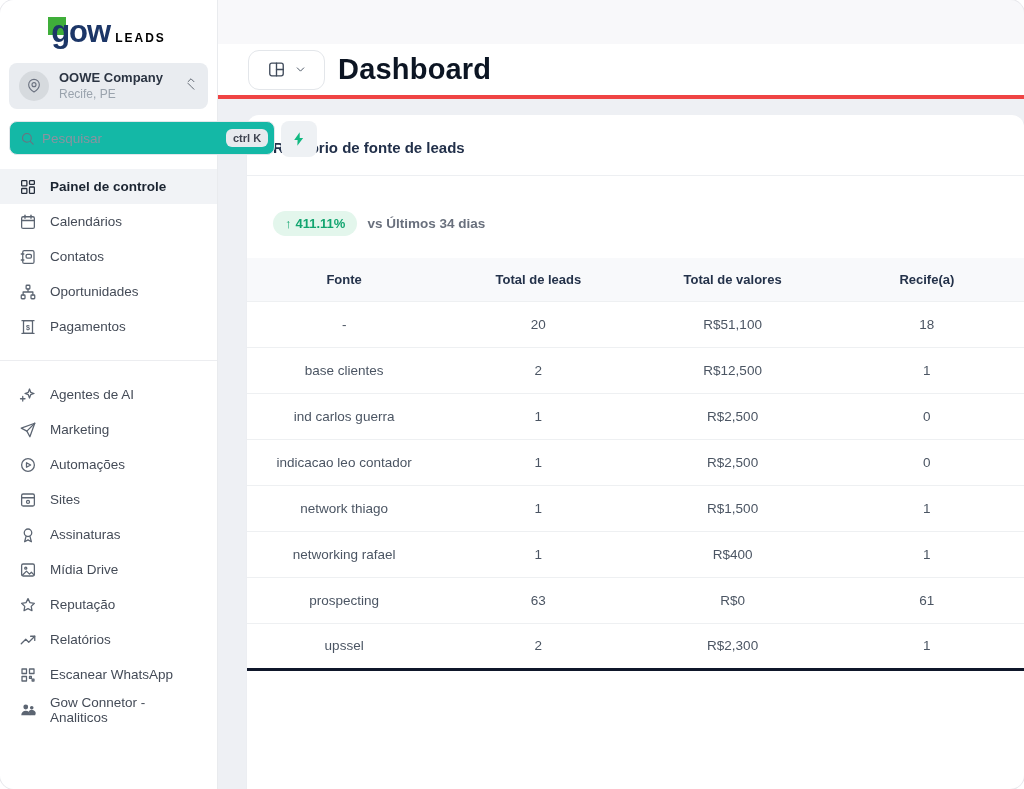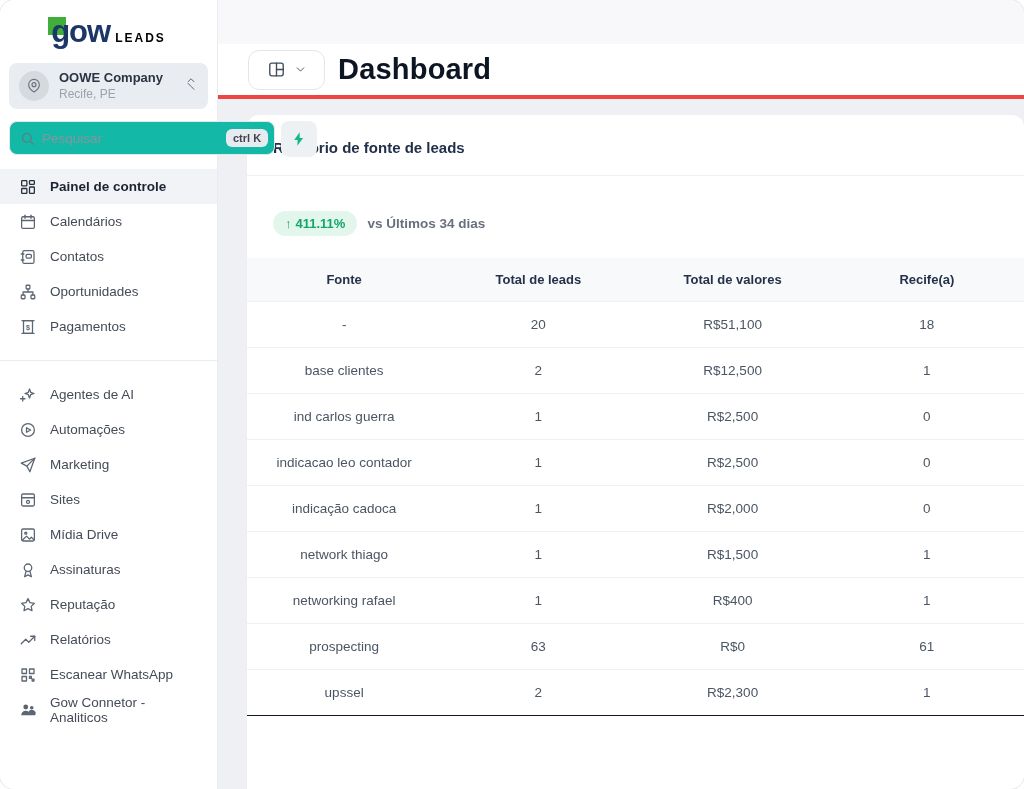--- a/index.html
+++ b/index.html
@@ -101,21 +101,21 @@
 
   table { width:100%; border-collapse:collapse; table-layout:fixed; }
   thead th {
     background:#f8f9fb; height:43px; font-size:13px; font-weight:700; color:#24324a;
     text-align:center; vertical-align:middle;
   }
   tbody td {
     height:46px; font-size:13.5px; color:#4b5563; text-align:center; vertical-align:middle;
     border-top:1px solid #eef0f2;
   }
-  tbody tr:last-child td { border-bottom:1px solid #0f172a; }
+  tbody tr:last-child td { border-bottom:3px solid #0f172a; }
 </style>
 </head>
 <body>
 
 <div class="app">
 
   <aside class="sidebar">
 
     <div class="logo-row">
       <span class="g-wrap"><span>gow</span></span>
@@ -215,58 +215,58 @@
       <div class="nav-item">
         <svg width="18" height="18" viewBox="0 0 24 24" class="icon-stroke">
           <path d="M14 4l1.6 4.4L20 10l-4.4 1.6L14 16l-1.6-4.4L8 10l4.4-1.6z"></path>
           <path d="M5 14v6M2 17h6"></path>
         </svg>
         <span>Agentes de AI</span>
       </div>
 
       <div class="nav-item">
         <svg width="18" height="18" viewBox="0 0 24 24" class="icon-stroke">
+          <path d="M21 3L10.5 13.5"></path>
+            <path d="M21 3l-6.5 18-4-7.5L3 9.5z"></path>
+        </svg>
+        <span>Marketing</span>
+      </div>
+
+      <div class="nav-item">
+        <svg width="18" height="18" viewBox="0 0 24 24" class="icon-stroke">
           <circle cx="12" cy="12" r="8.5"></circle>
             <path d="M10 9l5.5 3-5.5 3z"></path>
         </svg>
         <span>Automações</span>
-      </div>
-
-      <div class="nav-item">
-        <svg width="18" height="18" viewBox="0 0 24 24" class="icon-stroke">
-          <path d="M21 3L10.5 13.5"></path>
-            <path d="M21 3l-6.5 18-4-7.5L3 9.5z"></path>
-        </svg>
-        <span>Marketing</span>
       </div>
 
       <div class="nav-item">
         <svg width="18" height="18" viewBox="0 0 24 24" class="icon-stroke">
           <rect x="3.5" y="4" width="17" height="16" rx="2"></rect>
             <line x1="3.5" y1="9" x2="20.5" y2="9"></line>
           <circle cx="12" cy="14.5" r="2"></circle>
         </svg>
         <span>Sites</span>
       </div>
 
       <div class="nav-item">
         <svg width="18" height="18" viewBox="0 0 24 24" class="icon-stroke">
+          <circle cx="12" cy="9" r="5"></circle>
+            <path d="M9.5 13.5L7.5 21l4.5-2.5L16.5 21l-2-7.5"></path>
+        </svg>
+        <span>Assinaturas</span>
+      </div>
+
+      <div class="nav-item">
+        <svg width="18" height="18" viewBox="0 0 24 24" class="icon-stroke">
           <rect x="3.5" y="4" width="17" height="16" rx="2"></rect>
             <circle cx="9" cy="9.5" r="1.4"></circle>
           <path d="M4.5 19l5.5-5.5 4 4 2.5-2.5 3.5 3.5"></path>
         </svg>
         <span>Mídia Drive</span>
-      </div>
-
-      <div class="nav-item">
-        <svg width="18" height="18" viewBox="0 0 24 24" class="icon-stroke">
-          <circle cx="12" cy="9" r="5"></circle>
-            <path d="M9.5 13.5L7.5 21l4.5-2.5L16.5 21l-2-7.5"></path>
-        </svg>
-        <span>Assinaturas</span>
       </div>
 
       <div class="nav-item">
         <svg width="18" height="18" viewBox="0 0 24 24" class="icon-stroke">
           <path d="M12 3.5l2.6 5.3 5.9.9-4.2 4.1 1 5.8-5.3-2.8-5.3 2.8 1-5.8-4.2-4.1 5.9-.9z"></path>
         </svg>
         <span>Reputação</span>
       </div>
 
       <div class="nav-item">
@@ -361,26 +361,20 @@
                 <td>R$2,500</td>
                 <td>0</td>
               </tr>
               <tr>
                 <td>indicacao leo contador</td>
                 <td>1</td>
                 <td>R$2,500</td>
                 <td>0</td>
               </tr>
               <tr>
-                <td>indicação cadoca</td>
-                <td>1</td>
-                <td>R$2,000</td>
-                <td>0</td>
-              </tr>
-              <tr>
                 <td>network thiago</td>
                 <td>1</td>
                 <td>R$1,500</td>
                 <td>1</td>
               </tr>
               <tr>
                 <td>networking rafael</td>
                 <td>1</td>
                 <td>R$400</td>
                 <td>1</td>

